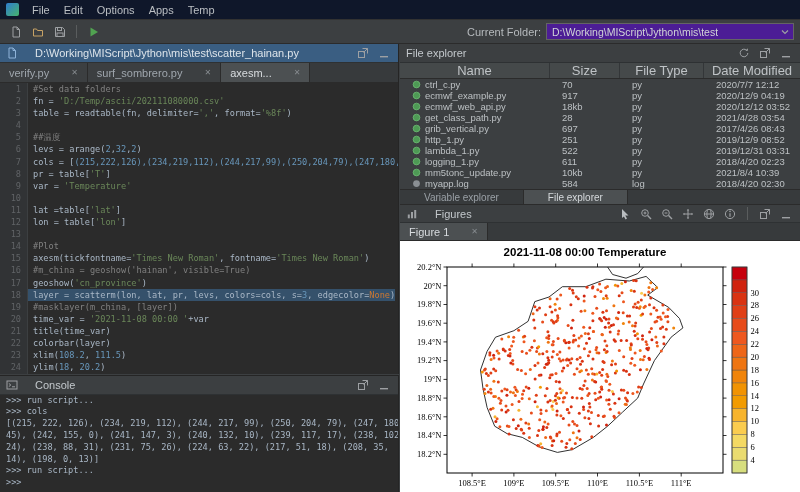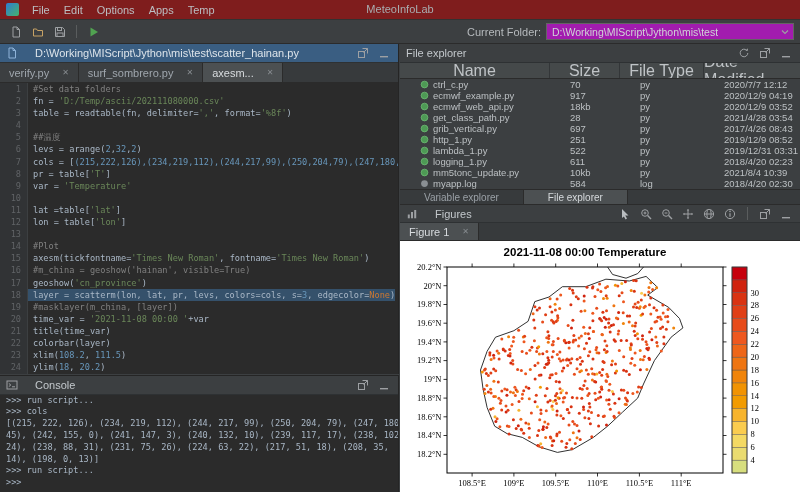--- a/index.html
+++ b/index.html
@@ -1,46 +1,46 @@
 <!DOCTYPE html>
 <html><head>
 <meta charset="utf-8">
 <style>
   *{box-sizing:border-box;margin:0;padding:0}
   html,body{width:800px;height:492px;overflow:hidden;background:#3c3f41;
     font-family:"Liberation Sans",sans-serif;color:#bbb}
   #window{position:relative;width:800px;height:492px;background:#3c3f41}
 
   
-  .menubar{position:absolute;left:0;top:0;width:800px;height:20px;background:#7f1d1d;
+  .menubar{position:absolute;left:0;top:0;width:800px;height:20px;background:#0f172a;
     border-bottom:1px solid #323232;display:flex;align-items:center;padding:0 6px;gap:2px;z-index:5}
   .applogo{width:13px;height:13px;border-radius:2px;background:linear-gradient(135deg,#2f7dd1,#46b36b);margin-right:4px;flex:0 0 auto}
   .menus{display:flex;align-items:center}
   .menu-item{font-size:11px;color:#bbbfc3;padding:2px 7px;cursor:default}
   .apptitle{position:absolute;left:0;top:3px;width:100%;text-align:center;font-size:11px;color:#a9adb0;pointer-events:none}
   .toolbar{position:absolute;left:0;top:20px;width:800px;height:24px;background:#3c3f41;
     border-bottom:1px solid #2b2b2b;display:flex;align-items:center;padding:0 6px;z-index:5}
   .ticons,.hicons{display:flex;align-items:center;gap:3px}
   .tbtn{width:19px;height:18px;display:flex;align-items:center;justify-content:center;border-radius:2px}
   .tsep{width:1px;height:13px;background:#5a5d5e;margin:0 4px}
   .tspacer{flex:1}
   .cf-label{font-size:11px;color:#b6babd;margin-right:5px}
-  .combo{width:248px;height:17px;background:#a21caf;border:1px solid #646464;display:flex;align-items:center;
+  .combo{width:248px;height:17px;background:#4c1d95;border:1px solid #646464;display:flex;align-items:center;
     justify-content:space-between;font-size:10.5px;color:#d0d3d6;padding:0 2px 0 5px;white-space:nowrap;overflow:hidden}
   .combo-text{overflow:hidden;text-overflow:ellipsis}
 
   
   .panel-header{display:flex;align-items:center;gap:17px;padding:0 6px;font-size:11px;color:#c3c8cc;
     background:#3c3f41;border-bottom:1px solid #2e3133;height:19px}
   .panel-header .hicons{margin-left:auto;gap:5px}
   .panel-header .tbtn{width:16px;height:15px}
   .ph-title{white-space:nowrap;overflow:hidden;text-overflow:ellipsis}
   .panel-header.blue{background:#3a5e82;color:#dde4ea}
   .tabbar{display:flex;align-items:stretch;height:20px;background:#373a3c;border-bottom:1px solid #2b2b2b}
-  .tab{display:flex;align-items:center;gap:13px;padding:0 9px;font-size:11px;color:#9fa6ad;
+  .tab{display:flex;align-items:center;gap:22px;padding:0 9px;font-size:11px;color:#9fa6ad;
     background:#3c3f41;border-right:1px solid #2b2b2b;white-space:nowrap}
   .tab.active{background:#4c5052;color:#d8dcdf}
   .tclose{font-size:8px;color:#868b8f}
 
   
   #editor-panel{position:absolute;left:0;top:44px;width:399px;height:330px;border-right:1px solid #252525;background:#2b2b2b}
   #code{position:absolute;top:39px;left:0;right:0;bottom:0;background:#2b2b2b;overflow:hidden;
     font-family:"DejaVu Sans Mono",monospace;font-size:8.6px;line-height:12.1px;white-space:pre}
   #code::before{content:"";position:absolute;left:0;top:0;bottom:0;width:27px;background:#313335;border-right:1px solid #3c3f41}
   .ln{display:flex;height:12.1px}
@@ -51,26 +51,26 @@
 
   
   #console-panel{position:absolute;left:0;top:375px;width:399px;height:117px;border-top:1px solid #252525;border-right:1px solid #252525;background:#2b2b2b}
   #console-body{position:absolute;top:19px;left:0;right:0;bottom:0;background:#2b2b2b;overflow:hidden;
     font-family:"DejaVu Sans Mono",monospace;font-size:8.6px;line-height:11.8px;color:#a9b7c6;
     display:flex;flex-direction:column;justify-content:flex-end;padding:1px 18px 3px 6px;white-space:pre}
 
   
   #fe-panel{position:absolute;left:400px;top:44px;width:400px;height:160px;background:#3c3f41}
   .fe-cols{position:absolute;top:19px;left:0;right:0;height:16px;display:flex;background:#45494a;
-    border-bottom:1px solid #2b2b2b;font-size:16px;color:#bfc3c6}
+    border-bottom:1px solid #2b2b2b;font-size:13px;color:#bfc3c6}
   .fe-col{display:flex;align-items:center;justify-content:center;border-right:1px solid #333638;height:100%;overflow:hidden}
   .c0{width:150px}.c1{width:70px}.c2{width:84px}.c3{width:96px;border-right:none}
   .fe-rows{position:absolute;top:35px;left:0;right:0;height:110px;overflow:hidden;background:#3c3f41}
   .fe-row{display:flex;height:11px;align-items:center;font-size:9.5px;color:#bcc0c3}
-  .fe-cell{padding:0 20px;overflow:hidden;white-space:nowrap;display:flex;align-items:center;gap:4px}
+  .fe-cell{padding:0 12px;overflow:hidden;white-space:nowrap;display:flex;align-items:center;gap:4px}
   .fe-ico{display:inline-flex;flex:0 0 auto}
   .fe-tabs{position:absolute;left:0;right:0;bottom:0;height:15px;display:flex;font-size:10px;
     background:#373a3c;border-top:1px solid #2b2b2b}
   .fe-tab{padding:0 24px;display:flex;align-items:center;color:#9aa0a6;border-right:1px solid #2b2b2b;white-space:nowrap}
   .fe-tab.active{background:#4c5052;color:#d6dadd}
 
   
   #figures-panel{position:absolute;left:400px;top:204px;width:400px;height:288px;background:#3c3f41;border-top:1px solid #2b2b2b}
   #figures-panel .panel-header{height:18px}
   #figures-panel .tabbar{height:18px}
@@ -88,21 +88,20 @@
 
   <div class="menubar">
     <span class="applogo"></span>
     <div id="menus" class="menus">
         <span class="menu-item">File</span>
         <span class="menu-item">Edit</span>
         <span class="menu-item">Options</span>
         <span class="menu-item">Apps</span>
         <span class="menu-item">Temp</span>
       </div>
-    <div class="apptitle">MeteoInfoLab</div>
   </div>
 
   <div class="toolbar">
     <div class="ticons">
         <span class="tbtn icon">
           <svg width="12" height="12" viewBox="0 0 12 12">
             <path d="M3 1h4l2.5 2.5V11H3z" fill="none" stroke="#9da0a3"></path>
             <path d="M7 1v2.5h2.5" fill="none" stroke="#9da0a3"></path>
           </svg>
         </span>
@@ -267,21 +266,21 @@
             <span class="fe-ico icon">
               <svg width="9" height="9" viewBox="0 0 12 12">
                 <circle cx="6" cy="6" r="4.5" fill="#4e9a55"></circle>
                 <circle cx="6" cy="6" r="4.5" fill="none" stroke="#6fbf76"></circle>
               </svg>
             </span>
             <span>ecmwf_web_api.py</span>
           </div>
           <div class="fe-cell c1">18kb</div>
           <div class="fe-cell c2">py</div>
-          <div class="fe-cell c3">2020/12/9 03:52</div>
+          <div class="fe-cell c3">2020/12/12 03:52</div>
         </div>
         <div class="fe-row">
           <div class="fe-cell c0">
             <span class="fe-ico icon">
               <svg width="9" height="9" viewBox="0 0 12 12">
                 <circle cx="6" cy="6" r="4.5" fill="#4e9a55"></circle>
                 <circle cx="6" cy="6" r="4.5" fill="none" stroke="#6fbf76"></circle>
               </svg>
             </span>
             <span>get_class_path.py</span>

